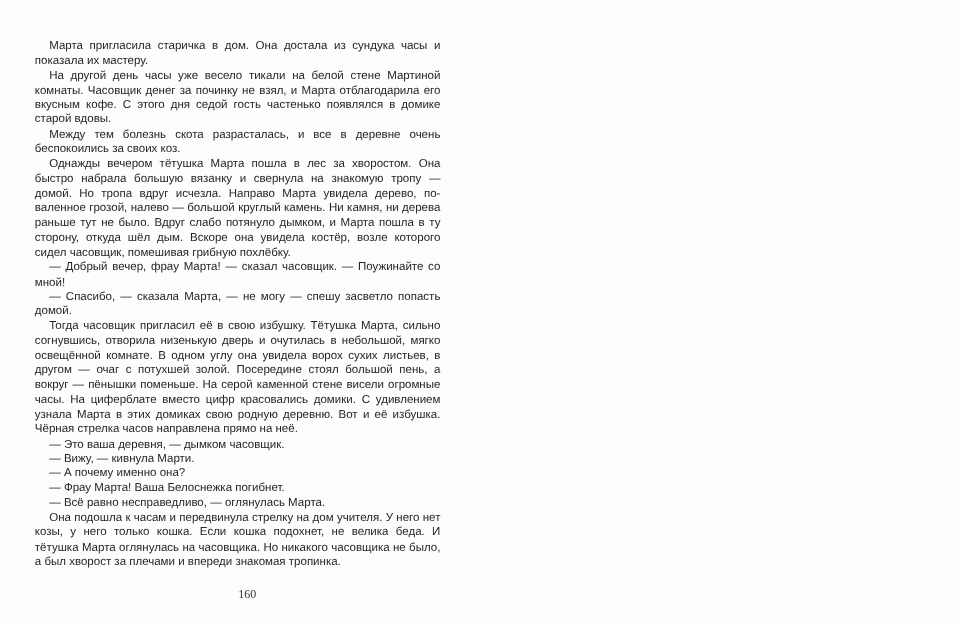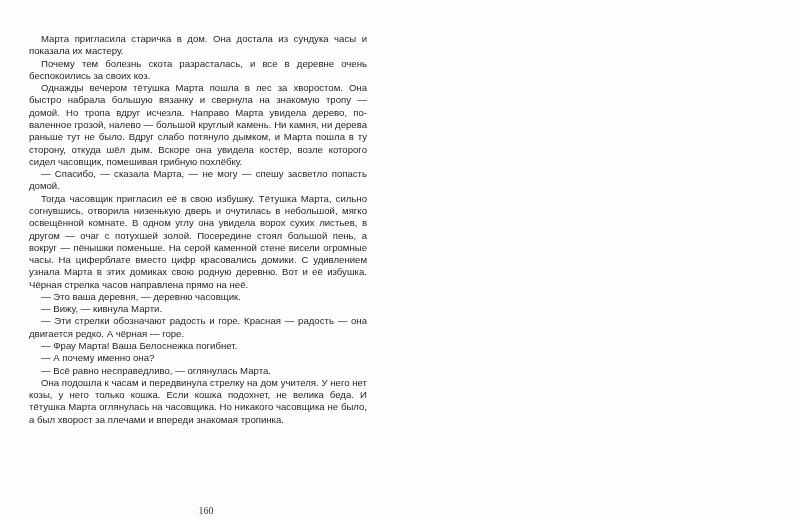--- a/index.html
+++ b/index.html
@@ -11,43 +11,44 @@
   .spread { position: absolute; inset: 0; }
   .left-page { position: absolute; left: 0; top: 0; width: 400px; height: 520px; background: #fdfdfd; }
   .right-page { position: absolute; left: 400px; top: 0; width: 400px; height: 520px; background: #fefefe; }
   .text-block {
     position: absolute; left: 29px; top: 33px; width: 338px;
     font-size: 9.6px; line-height: 12.28px; color: #262626;
     text-align: justify; hyphens: manual;
   }
   .text-block p { margin: 0; text-indent: 12px; }
   .page-number {
-    position: absolute; left: 0; width: 400px; top: 505px; text-align: center;
+    position: absolute; left: 0; width: 400px; top: 490px; text-align: center;
     font-family: "Liberation Serif", "DejaVu Serif", serif; font-size: 10px; color: #333;
     padding-left: 0; box-sizing: border-box;
   }
   .page-number span { position: relative; left: 6px; }
 </style>
 </head>
 <body>
 
 <div class="spread">
 
   <div class="left-page">
     <div class="text-block">
       <p>Марта пригласила старичка в дом. Она достала из сундука часы и показала их мастеру.</p>
-      <p>Почему тем болезнь скота разрасталась, и все в деревне очень беспокоились за своих коз.</p>
+      <p>На другой день часы уже весело тикали на белой стене Марти­ной комнаты. Часовщик денег за починку не взял, и Марта отблаго­дарила его вкусным кофе. С этого дня седой гость частенько появ­лялся в домике старой вдовы.</p>
+      <p>Между тем болезнь скота разрасталась, и все в деревне очень беспокоились за своих коз.</p>
       <p>Однажды вечером тётушка Марта пошла в лес за хворостом. Она быстро набрала большую вязанку и свернула на знакомую тропу — домой. Но тропа вдруг исчезла. Направо Марта увидела дерево, по­валенное грозой, налево — большой круглый камень. Ни камня, ни дерева раньше тут не было. Вдруг слабо потянуло дымком, и Мар­та пошла в ту сторону, откуда шёл дым. Вскоре она увидела костёр, возле которого сидел часовщик, помешивая грибную похлёбку.</p>
+      <p>— Добрый вечер, фрау Марта! — сказал часовщик. — Поужинай­те со мной!</p>
       <p>— Спасибо, — сказала Марта, — не могу — спешу засветло по­пасть домой.</p>
       <p>Тогда часовщик пригласил её в свою избушку. Тётушка Марта, силь­но согнувшись, отворила низенькую дверь и очутилась в небольшой, мягко освещённой комнате. В одном углу она увидела ворох сухих ли­стьев, в другом — очаг с потухшей золой. Посередине стоял большой пень, а вокруг — пёнышки поменьше. На серой каменной стене висе­ли огромные часы. На циферблате вместо цифр красовались домики. С удивлением узнала Марта в этих домиках свою родную деревню. Вот и её избушка. Чёрная стрелка часов направлена прямо на неё.</p>
-      <p>— Это ваша деревня, — деревню часовщик.</p>
+      <p>— Это ваша деревня, — дымком часовщик.</p>
       <p>— Вижу, — кивнула Марти.</p>
-      <p>— Эти стрелки обозначают радость и горе. Красная — радость — она двигается редко. А чёрная — горе.</p>
+      <p>— А почему именно она?</p>
       <p>— Фрау Марта! Ваша Белоснежка погибнет.</p>
-      <p>— А почему именно она?</p>
       <p>— Всё равно несправедливо, — оглянулась Марта.</p>
       <p>Она подошла к часам и передвинула стрелку на дом учителя. У него нет козы, у него только кошка. Если кошка подохнет, не ве­лика беда. И тётушка Марта оглянулась на часовщика. Но никакого часовщика не было, а был хворост за плечами и впереди знакомая тропинка.</p>
     </div>
     <div class="page-number"><span>160</span></div>
   </div>
 
   <div class="right-page">
     
   </div>
 

